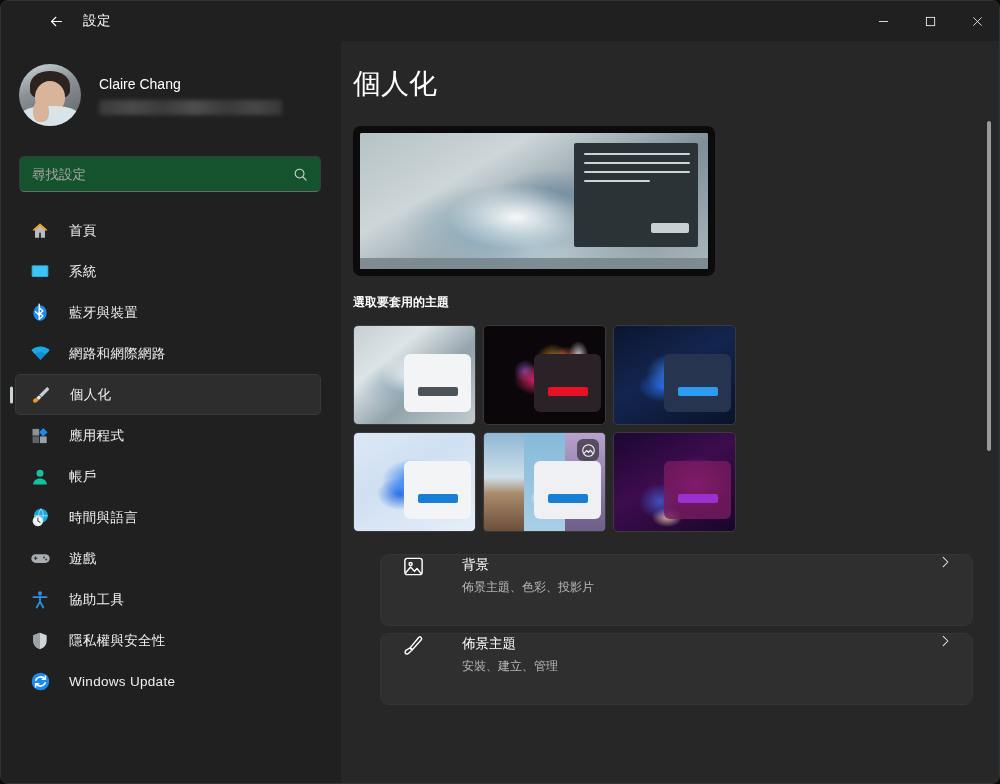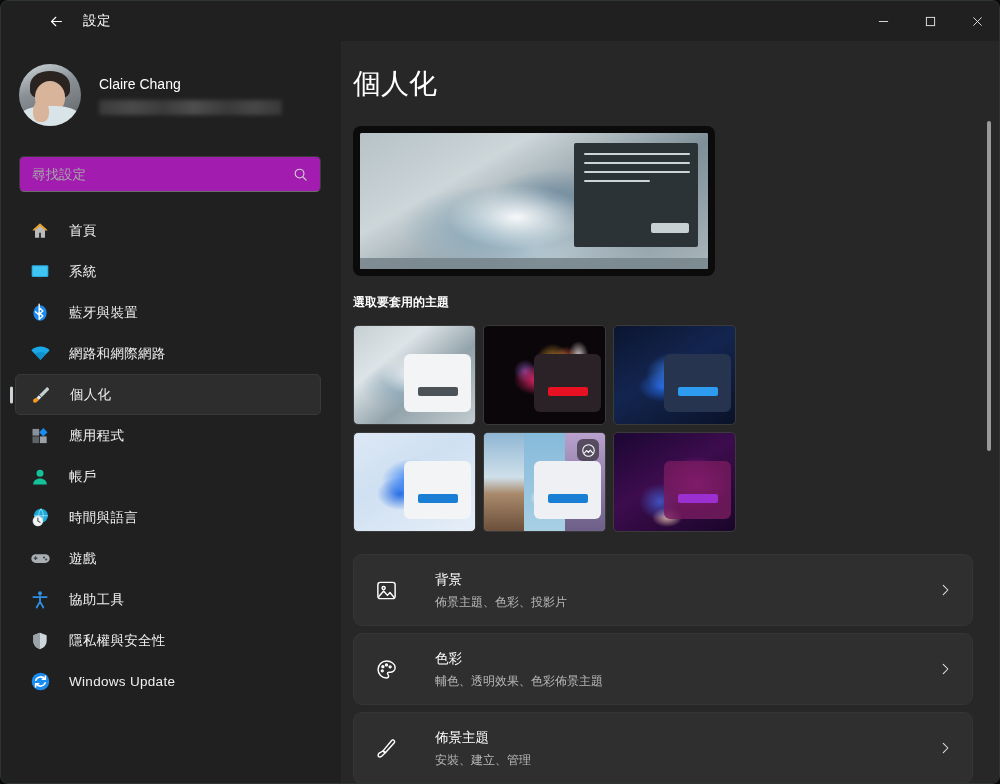--- a/index.html
+++ b/index.html
@@ -75,21 +75,21 @@
   }
   .profile-text { margin-left: 18px; }
   .profile-name { font-size: 14px; font-weight: normal; color: #ffffff; }
   .profile-email-blur {
     margin-top: 8px; width: 183px; height: 15px; border-radius: 2px;
     background: linear-gradient(90deg,#3a3a3a 0%,#4a4a4a 18%,#3b3b3b 35%,#4e4e4e 52%,#3a3a3a 70%,#474747 85%,#383838 100%);
     filter: blur(2px);
   }
   .search-wrap {
     margin: 22px 20px 0 18px; height: 36px; position: relative;
-    background: #a21caf; border: 1px solid #3a3a3a;
+    background: #14532d; border: 1px solid #3a3a3a;
     border-bottom: 1px solid #6a6a6a;
     border-radius: 5px; display: flex; align-items: center;
   }
   .search-wrap input {
     flex: 1; background: transparent; border: none; outline: none;
     color: #cfcfcf; font-size: 13.5px; padding: 0 12px;
     font-family: inherit;
   }
   .search-wrap input::placeholder { color: #a8a8a8; }
   .search-icon { margin-right: 12px; display: flex; color: #d0d0d0; }
@@ -220,23 +220,24 @@
   .t6 { background:
       radial-gradient(ellipse 52px 40px at 68% 52%, rgba(220,40,200,.85) 0%, rgba(150,20,150,0) 68%),
       radial-gradient(ellipse 30px 26px at 38% 70%, rgba(70,110,240,.7) 0%, rgba(70,110,240,0) 70%),
       radial-gradient(ellipse 22px 14px at 44% 86%, rgba(255,215,190,.8) 0%, rgba(255,215,190,0) 70%),
       linear-gradient(150deg,#1b0733 0%,#3d0c4d 45%,#190629 100%); }
 
   
   .list { margin: 22px 0 0 12px; width: 620px; }
   .list-item {
     height: 72px; background: #2f2f2f; border-radius: 9px;
-    margin-bottom: 7px; display: flex; align-items: center;
+    margin-bottom: 7px; display: flex; align-items: flex-start;
     padding: 0 20px 0 21px; cursor: pointer;
     border: 1px solid #353535;
+    margin-left: 27px;
   }
   .li-icon { width: 30px; display: flex; align-items: center; color: #ffffff; flex: none; }
   .li-icon svg { width: 23px; height: 23px; }
   .li-text { flex: 1; margin-left: 30px; }
   .li-title { font-size: 13.5px; color: #ffffff; }
   .li-sub { font-size: 12px; color: #b8b8b8; margin-top: 5px; }
   .li-chev { color: #e4e4e4; display: flex; }
   .li-chev svg { width: 14px; height: 14px; }
 
   
@@ -520,40 +521,20 @@
           <span class="li-title">背景</span>
           <span class="li-sub" style="display:block">佈景主題、色彩、投影片</span>
         </span>
         <span class="li-chev">
           <svg viewBox="0 0 24 24" fill="none" stroke="currentColor" stroke-width="1.8" stroke-linecap="round" stroke-linejoin="round">
               <path d="M9 4l8 8-8 8"></path>
             </svg>
         </span>
       </div>
 
-      <div class="list-item">
-        <span class="li-icon">
-          <svg viewBox="0 0 24 24" fill="none" stroke="currentColor" stroke-width="1.5">
-            <path d="M12 3.2a8.8 8.8 0 0 0 0 17.6c1.5 0 2.2-1 2.2-2 0-1.3-1.2-1.6-1.2-2.6 0-.8.7-1.4 1.6-1.4h1.8A4.8 4.8 0 0 0 21 10C21 6.2 17 3.2 12 3.2z"></path>
-            <circle cx="8.2" cy="9" r="1"></circle>
-              <circle cx="12" cy="7.2" r="1"></circle>
-            <circle cx="15.8" cy="9.2" r="1"></circle>
-              <circle cx="7.6" cy="13.4" r="1"></circle>
-          </svg>
-        </span>
-        <span class="li-text">
-          <span class="li-title">色彩</span>
-          <span class="li-sub" style="display:block">輔色、透明效果、色彩佈景主題</span>
-        </span>
-        <span class="li-chev">
-          <svg viewBox="0 0 24 24" fill="none" stroke="currentColor" stroke-width="1.8" stroke-linecap="round" stroke-linejoin="round">
-              <path d="M9 4l8 8-8 8"></path>
-            </svg>
-        </span>
-      </div>
 
       <div class="list-item">
         <span class="li-icon">
           <svg viewBox="0 0 24 24" fill="none" stroke="currentColor" stroke-width="1.5" stroke-linejoin="round">
             <path d="M19.6 3.4c-.7-.7-1.6-.5-2.2.2L8.6 14.2l2.2 2.2L20.1 6.1c.6-.7.5-2-.5-2.7z"></path>
             <path d="M8.2 14.6l2.2 2.2-3.4 3.4c-.7.7-2.6.9-3.3.2s-.4-2.5.3-3.2z"></path>
           </svg>
         </span>
         <span class="li-text">
           <span class="li-title">佈景主題</span>

